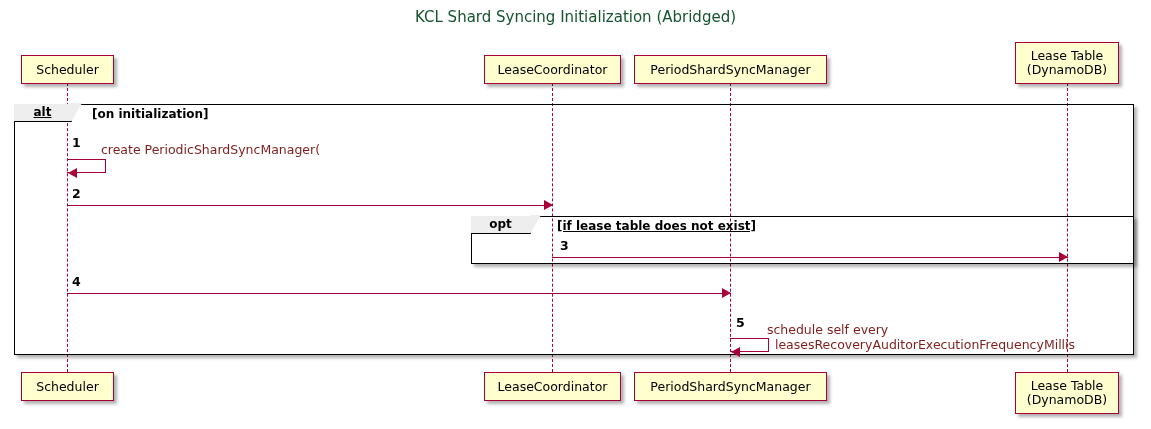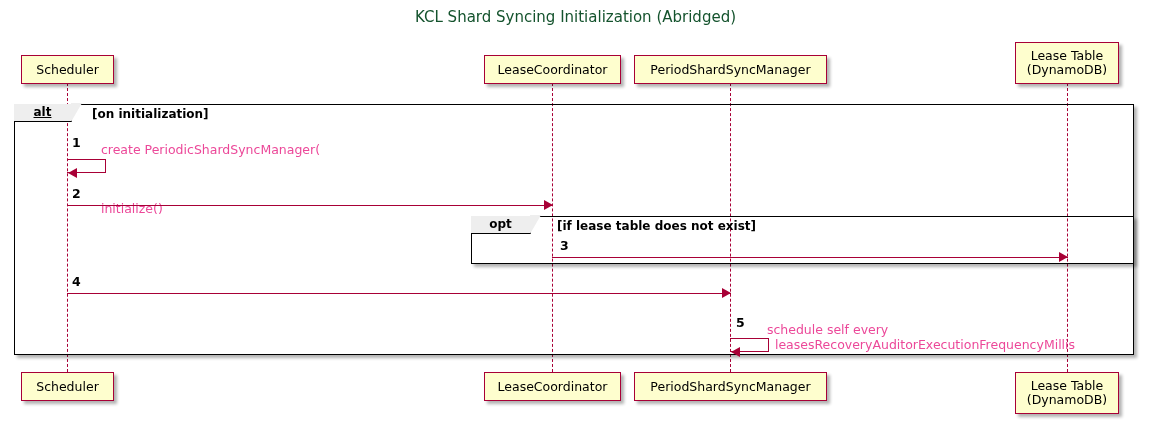--- a/index.html
+++ b/index.html
@@ -111,21 +111,21 @@
     position: absolute;
     width: 0;
     height: 0;
     border-top: 5px solid transparent;
     border-bottom: 5px solid transparent;
     border-right: 9px solid #A80036;
   }
   .msg-label {
     position: absolute;
     font-size: 12.5px;
-    color: #ec4899;
+    color: #7f1d1d;
     white-space: pre;
     line-height: 15px;
   }
   .msg-seq {
     position: absolute;
     font-size: 12.5px;
     font-weight: bold;
     color: #000000;
     white-space: nowrap;
   }
@@ -177,31 +177,28 @@
   </div>
   <div class="msg-label" style="left:85px; top:127px;">
     <span>create PeriodicShardSyncManager(</span>
   </div>
   <div class="self-loop" style="left:67px; top:159px; width:39px; height:14px;"></div>
   <div class="msg-arrow-left" style="left:68px; top:168px;"></div>
 
   <div class="msg-seq" style="left:72px; top:186px;">
     <span>2</span>
   </div>
-  <div class="msg-label" style="left:85px; top:186px;">
-    <span>initialize()</span>
-  </div>
   <div class="msg-line" style="left:67px; top:205px; width:486px;"></div>
   <div class="msg-arrow" style="left:544px; top:200px;"></div>
 
   <div class="fragment" style="left:471px; top:216px; width:663px; height:48px;"></div>
   <div class="fragment-tab" style="left:471px; top:216px; width:60px;">
     <span>opt</span>
   </div>
-  <div class="fragment-guard" style="left:557px; top:219px;">
+  <div class="fragment-guard" style="left:557px; top:219px;text-decoration:underline;">
     <span>[if lease table does not exist]</span>
   </div>
 
   <div class="msg-seq" style="left:560px; top:238px;">
     <span>3</span>
   </div>
   <div class="msg-line" style="left:552px; top:257px; width:516px;"></div>
   <div class="msg-arrow" style="left:1059px; top:252px;"></div>
 
   <div class="msg-seq" style="left:72px; top:274px;">

